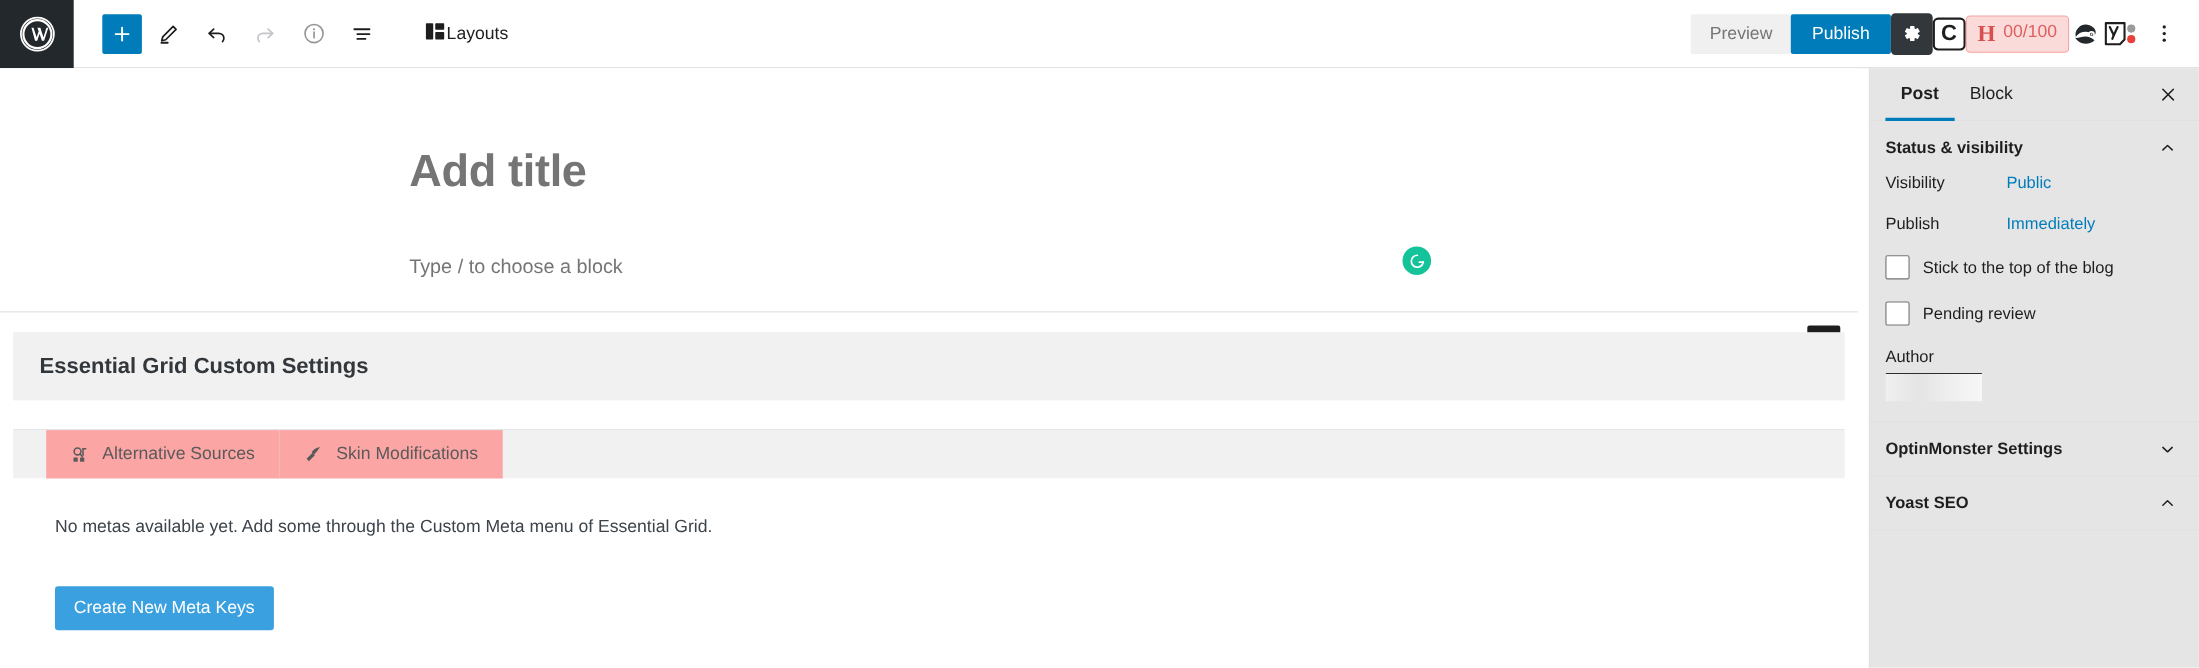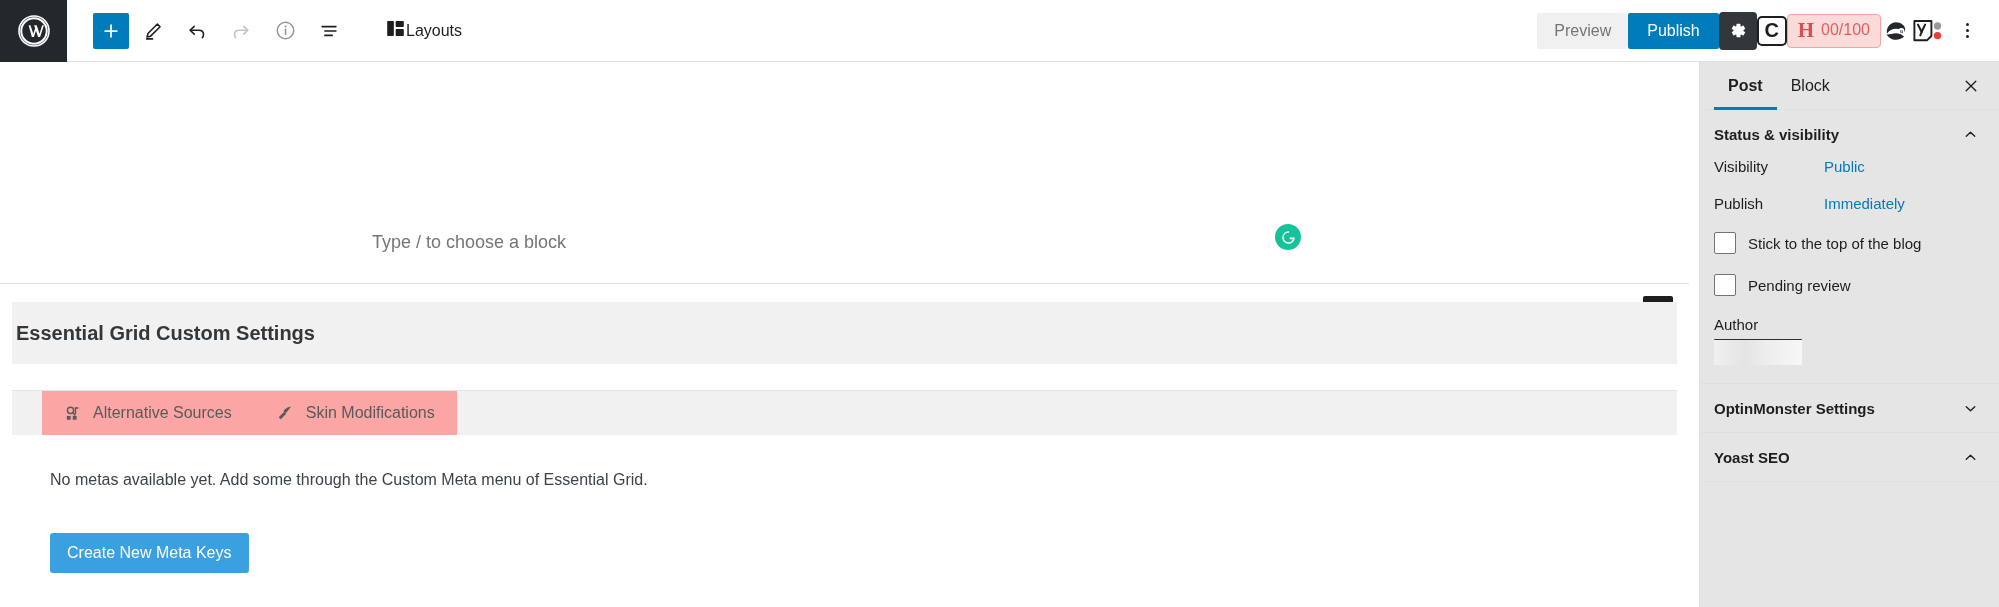--- a/index.html
+++ b/index.html
@@ -212,21 +212,21 @@
     position: absolute;
     top: 240px; left: 0;
     width: 1689px;
   }
   .metabox-head {
     margin: 0 12px 0 12px;
     background: #f1f1f1;
     height: 62px;
     display: flex;
     align-items: center;
-    padding: 0 4px;
+    padding: 0 24px;
     position: relative;
   }
   .metabox-title {
     font-size: 20px;
     font-weight: bold;
     color: #32373c;
     font-family: "Liberation Sans", sans-serif;
   }
   .metabox-toggle {
     position: absolute;
@@ -533,20 +533,21 @@
       <span></span>
     </div>
   </div>
 </div>
 
 <div class="body-wrap">
 
   <div class="canvas">
 
     <div class="post-area">
+      <div class="post-title">Add title</div>
       <div class="block-placeholder">Type / to choose a block</div>
 
       <div class="grammarly">
         <svg width="17" height="17" viewBox="0 0 24 24" fill="none">
           <path d="M12 4.3a7.7 7.7 0 107.6 8.9" stroke="#ffffff" stroke-width="2.2" stroke-linecap="round"></path>
           <path d="M19.6 13.2h-5.0" stroke="#ffffff" stroke-width="2.2" stroke-linecap="round"></path>
         </svg>
       </div>
 
       <div class="inserter-plus">

